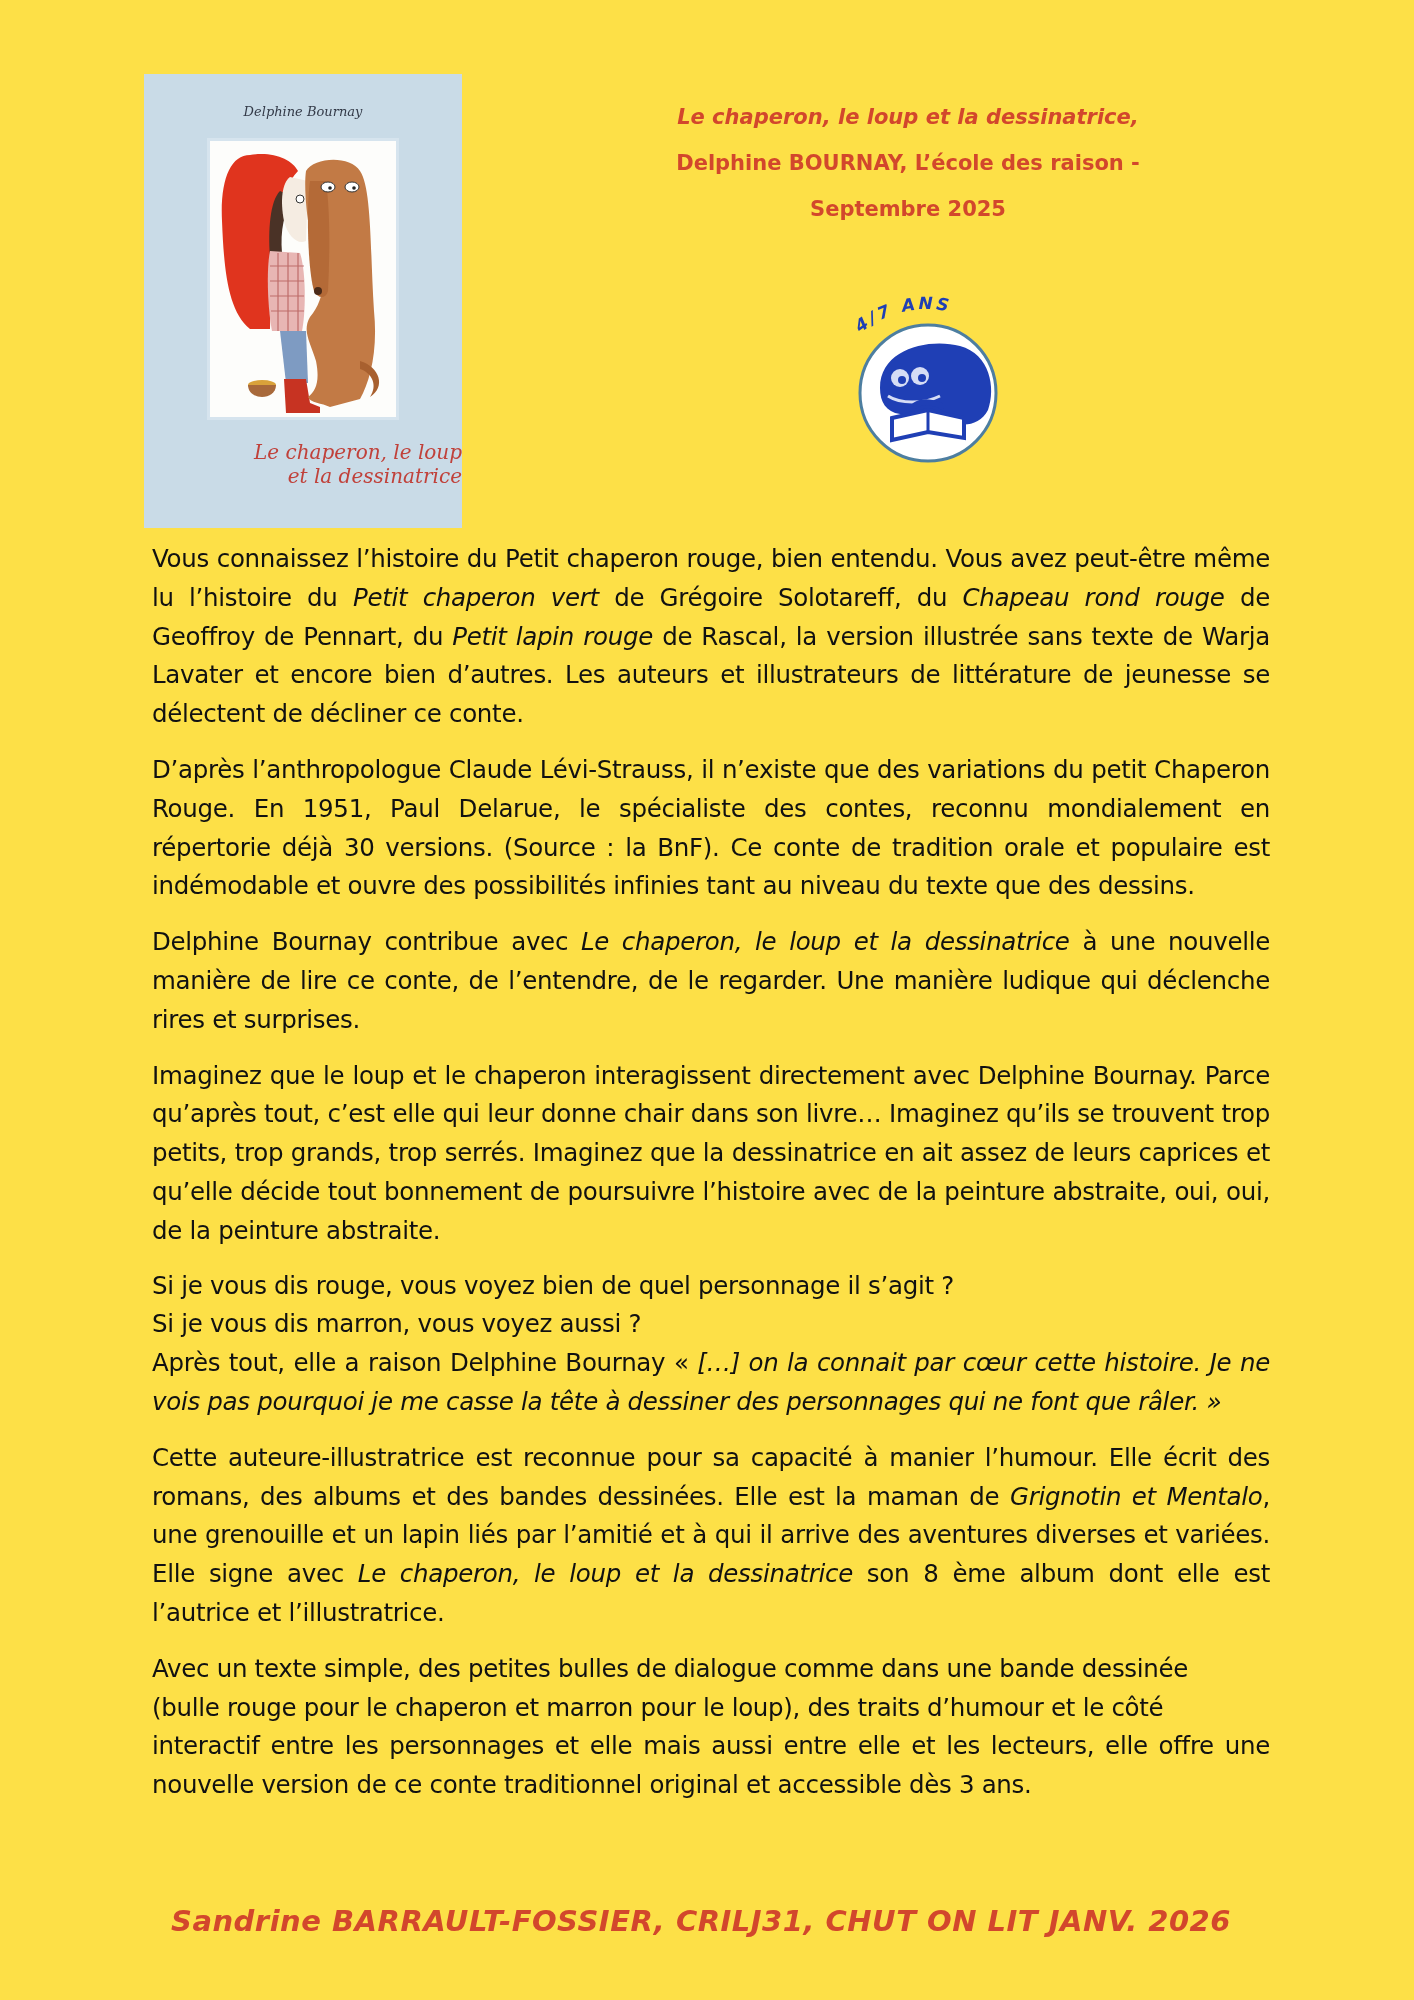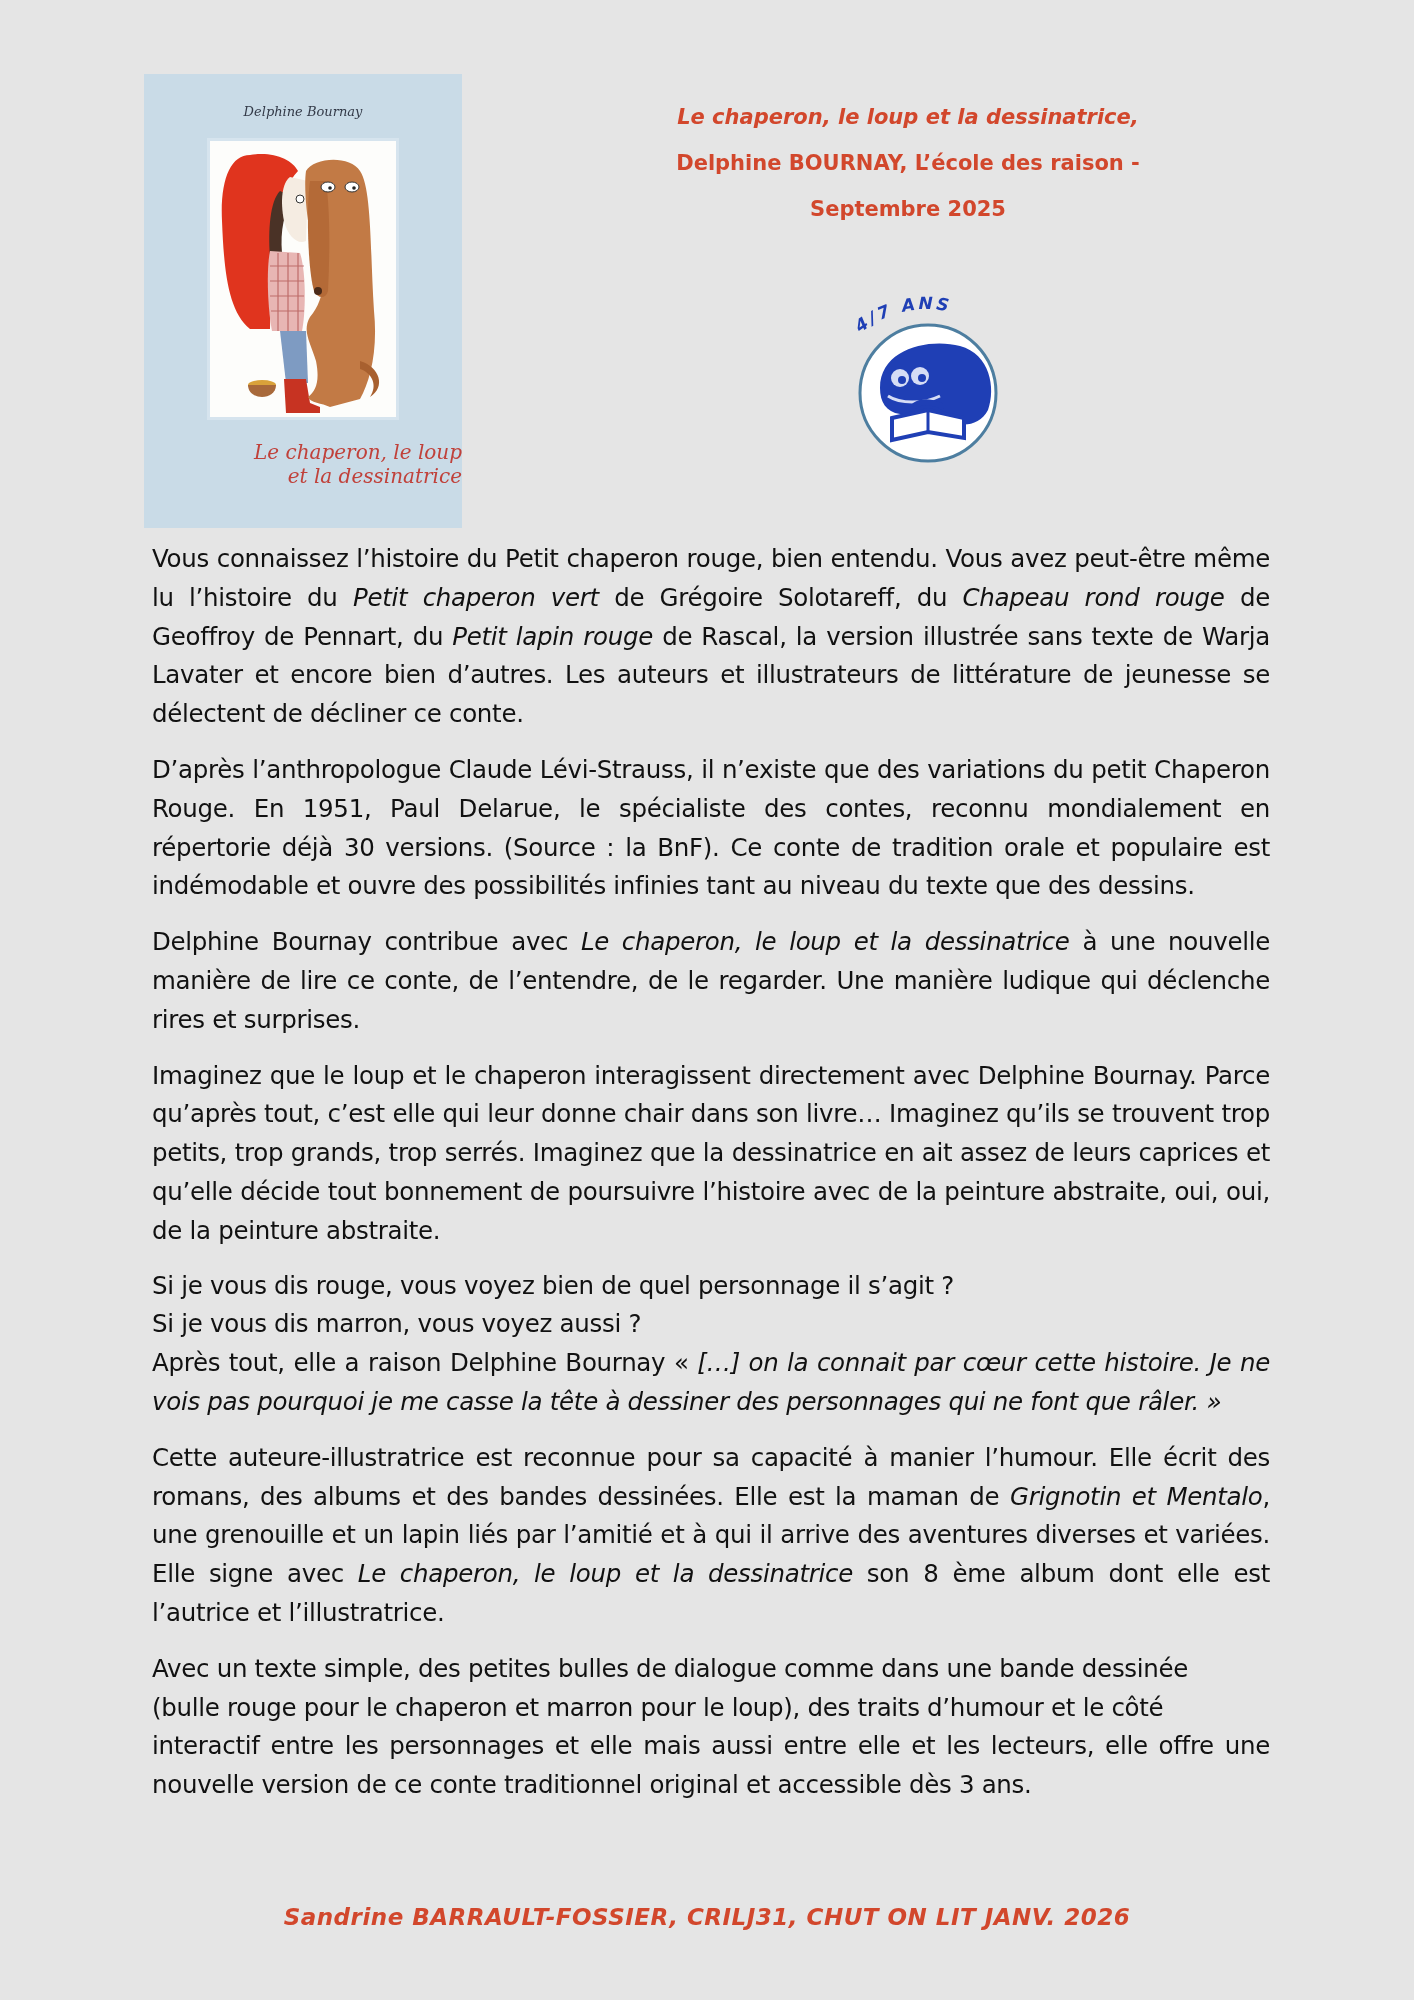--- a/index.html
+++ b/index.html
@@ -1,17 +1,17 @@
 <!DOCTYPE html>
 <html><head>
   <meta charset="utf-8">
   <style>
     html, body { margin: 0; padding: 0; background: #ffffff; }
     body { width: 1414px; height: 2000px; position: relative; overflow: hidden; }
-    .page { position: absolute; left: 0; top: 0; width: 1414px; height: 2000px; background: #e5e5e5; }
+    .page { position: absolute; left: 0; top: 0; width: 1414px; height: 2000px; background: #fde047; }
 
     
     .cover {
       position: absolute; left: 144px; top: 74px; width: 318px; height: 454px;
       background: #c9dbe7;
     }
     .cover-author {
       position: absolute; left: 0; right: 0; top: 30px; text-align: center;
       font-family: "DejaVu Serif", serif; font-style: italic; font-size: 13px; color: #333a48;
     }
@@ -42,23 +42,23 @@
       position: absolute; left: 152px; top: 540px; width: 1118px;
       font-family: "DejaVu Sans", sans-serif; font-size: 24.5px; line-height: 38.8px;
       color: #111; text-align: justify; letter-spacing: -0.3px;
     }
     .body p { margin: 0 0 17px 0; }
     .body p.tight { margin-bottom: 16px; }
     .body .line { display: block; text-align: left; }
     .body i { }
 
     .signature {
-      position: absolute; left: 110px; width: 1194px; top: 1904px; text-align: center;
+      position: absolute; left: 104px; width: 1194px; top: 1904px; text-align: center;
       font-family: "DejaVu Sans", sans-serif; font-style: italic; font-weight: bold;
-      font-size: 23px; color: #d2472c; letter-spacing: 0.5px;
+      font-size: 29px; color: #d2472c; letter-spacing: 0.5px;
     }
   </style>
 </head>
 <body>
 
 <div class="page">
 
   <div class="cover">
     <div class="cover-author">Delphine Bournay</div>
     <div class="cover-illus">

